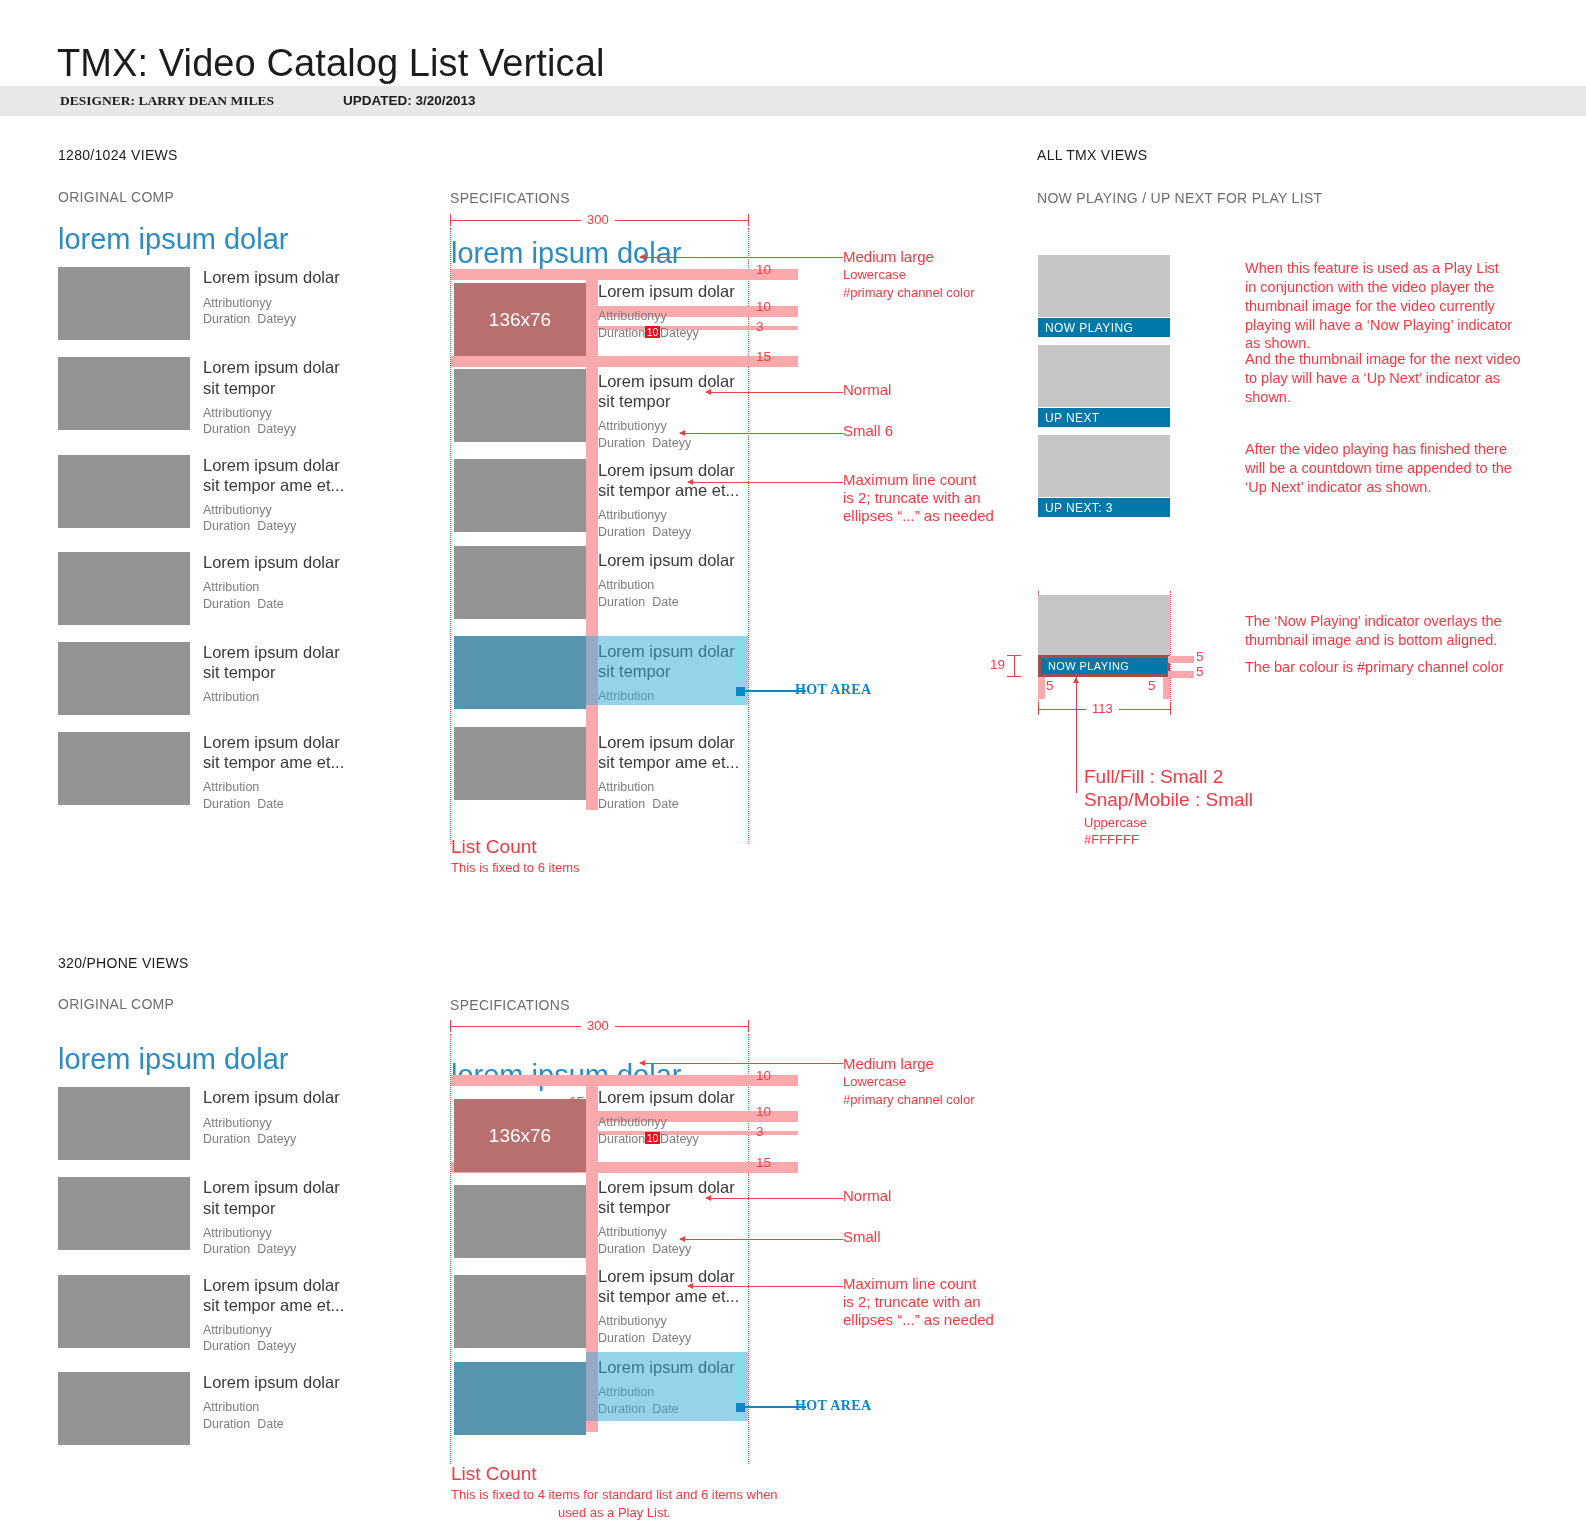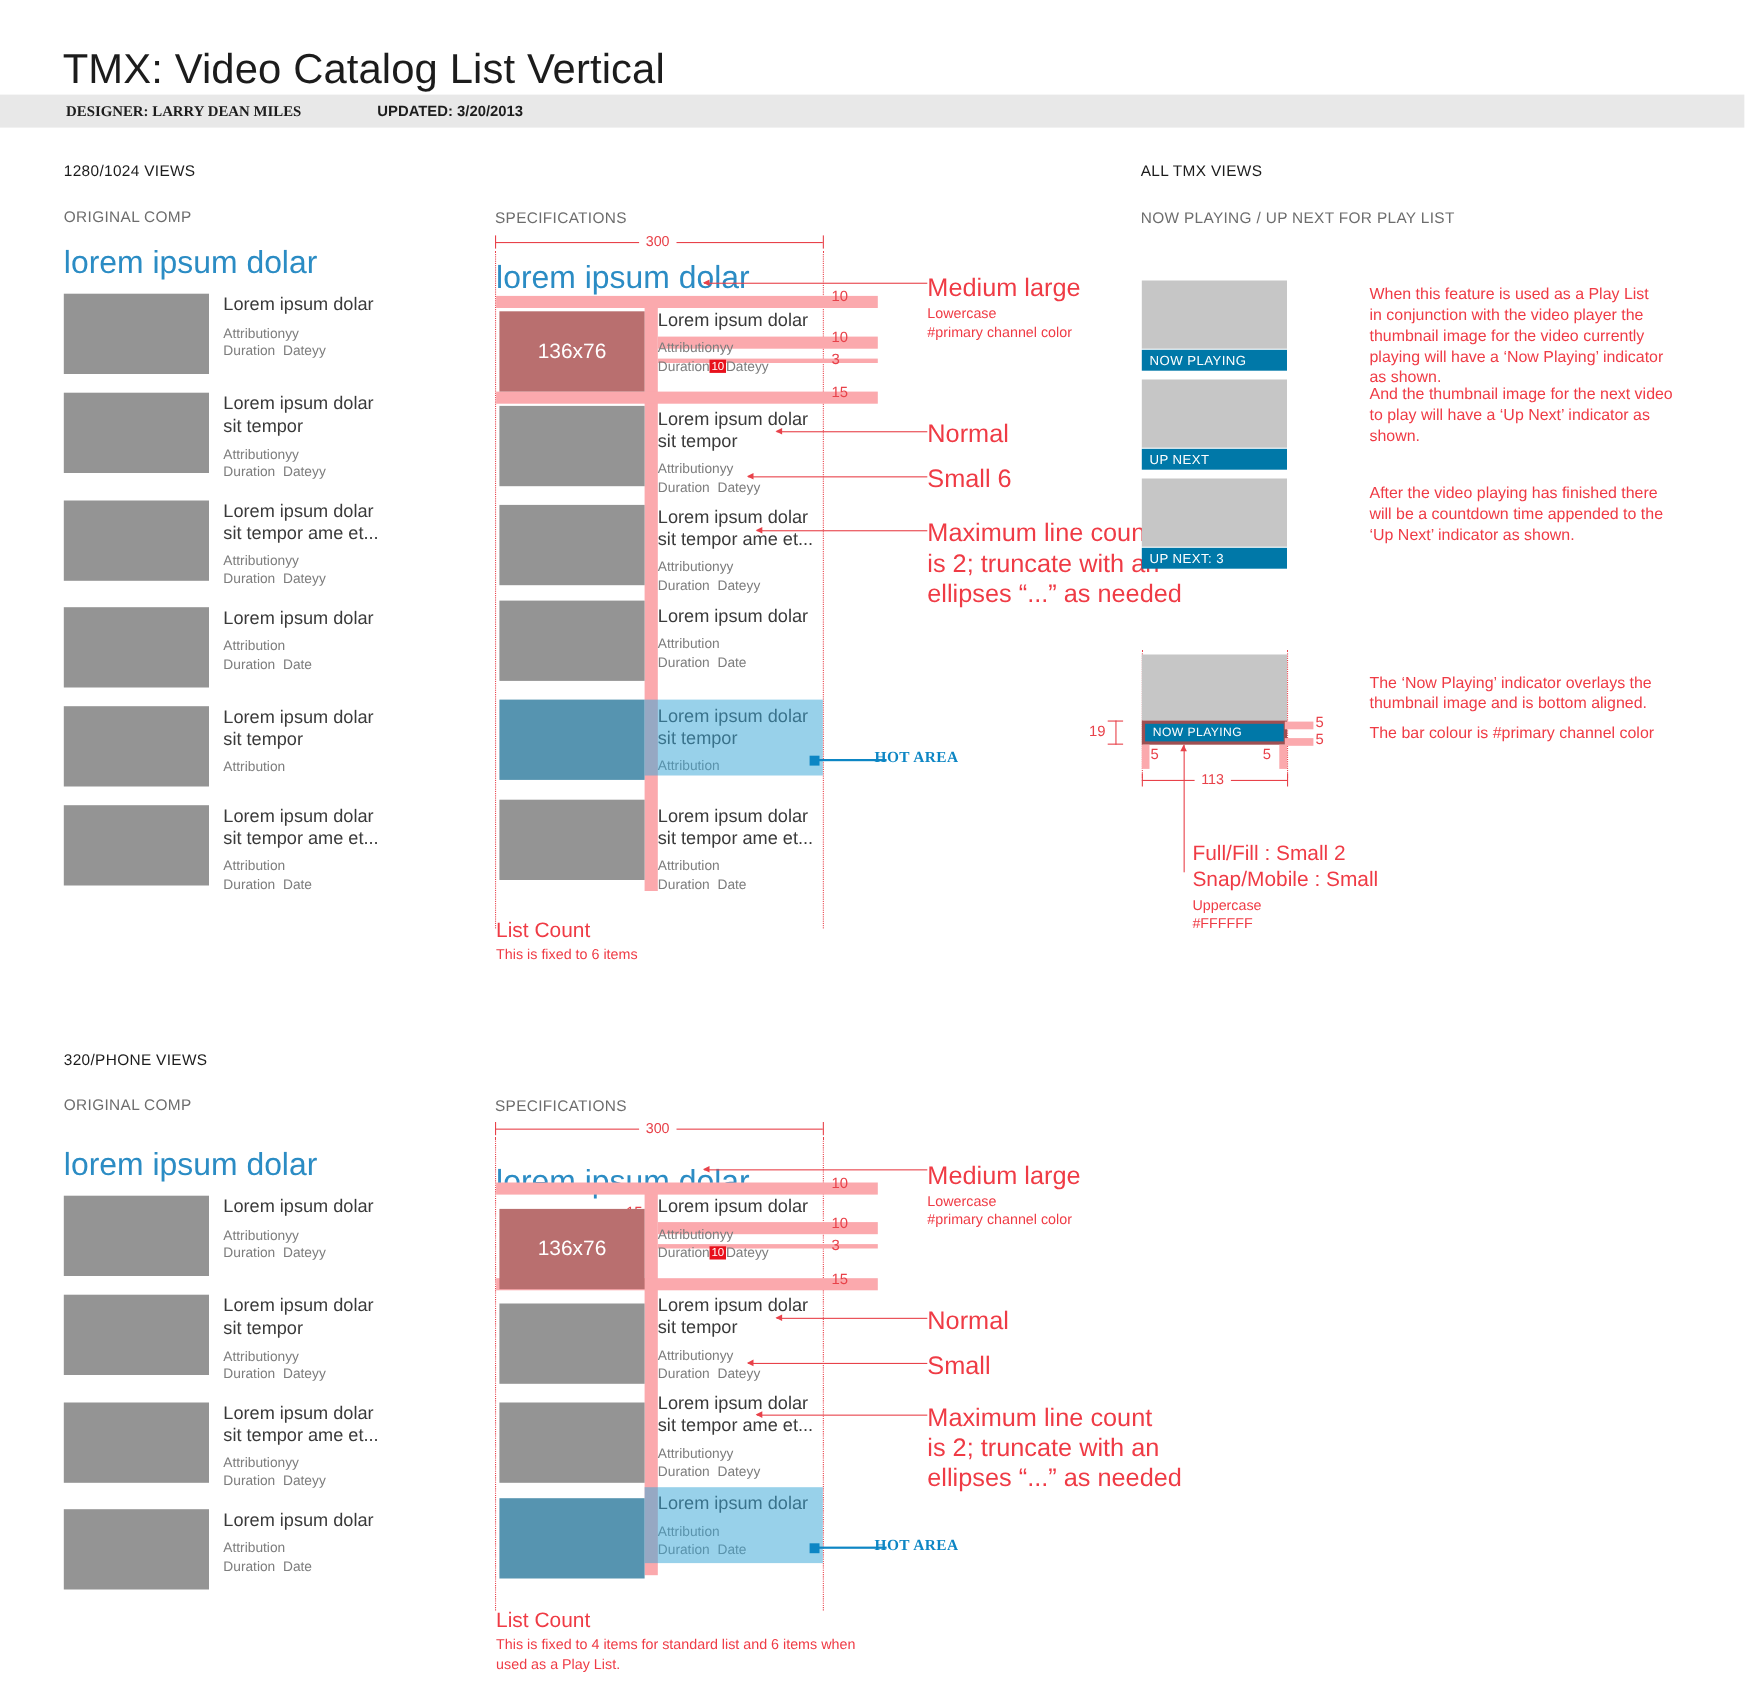--- a/index.html
+++ b/index.html
@@ -87,21 +87,21 @@
     vertical-align: 1px; font-weight: 400;
   }
   .spec-thumb-first {
     background: #b96f6f; color: #fff; display: flex;
     align-items: center; justify-content: center;
     font-size: 19px; font-weight: 300;
   }
 
   
   .callout { position: absolute; color: #ef3b45; white-space: nowrap; }
-  .callout .big { font-size: 23px; font-weight: 400; line-height: 1.2; }
+  .callout .big { font-size: 15px; font-weight: 400; line-height: 1.2; }
   .callout .sml { font-size: 13px; line-height: 1.35; }
   .lead {
     position: absolute; border-top: 1.2px solid #e8424a; height: 0;
   }
   .lead-arrow {
     position: absolute; width: 0; height: 0;
     border-top: 3.5px solid transparent;
     border-bottom: 3.5px solid transparent;
     border-right: 6px solid #e8424a;
   }
@@ -121,21 +121,21 @@
   .np-bar {
     position: absolute; background: #0078a8; color: #fff;
     font-size: 12px; font-weight: 400; letter-spacing: .4px;
     display: flex; align-items: center; padding-left: 7px;
   }
   .note {
     position: absolute; color: #ef3b45; font-size: 14.5px;
     line-height: 1.3; white-space: pre-line;
   }
   .redtxt-big { font-size: 19px; color: #ef3b45; line-height: 1.25; }
-  .redtxt-sm { font-size: 13px; color: #ef3b45; line-height: 1.35; }
+  .redtxt-sm { font-size: 13px; color: #ef3b45; line-height: 1.35; text-align: center; }
 </style>
 </head>
 <body>
 
 <div class="page">
 
   <div class="doc-title">TMX: Video Catalog List Vertical</div>
   <div class="meta-bar"></div>
   <div class="meta-designer">DESIGNER: LARRY DEAN MILES</div>
   <div class="meta-updated">UPDATED: 3/20/2013</div>

